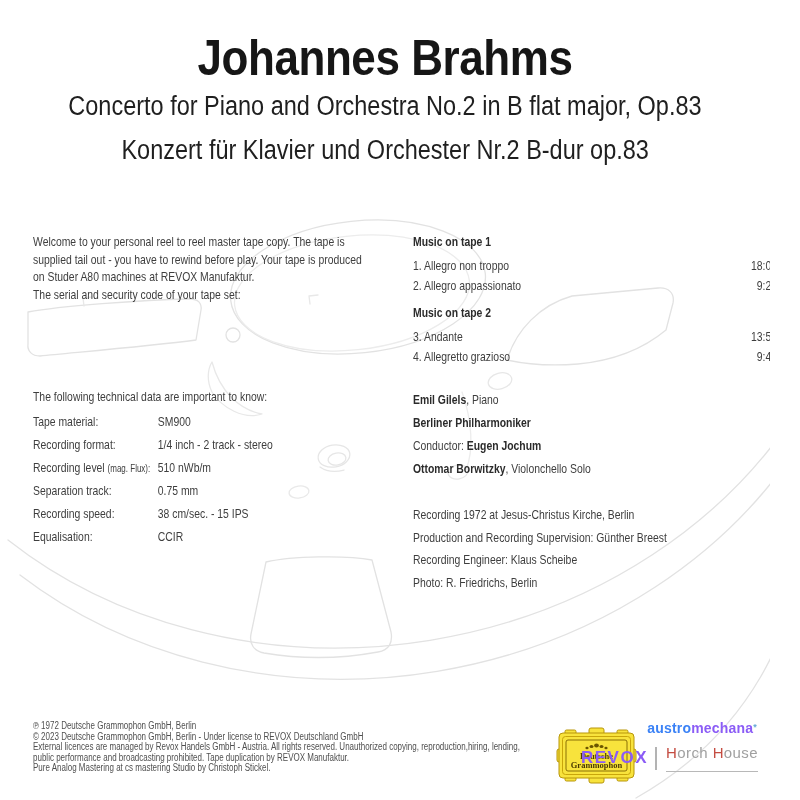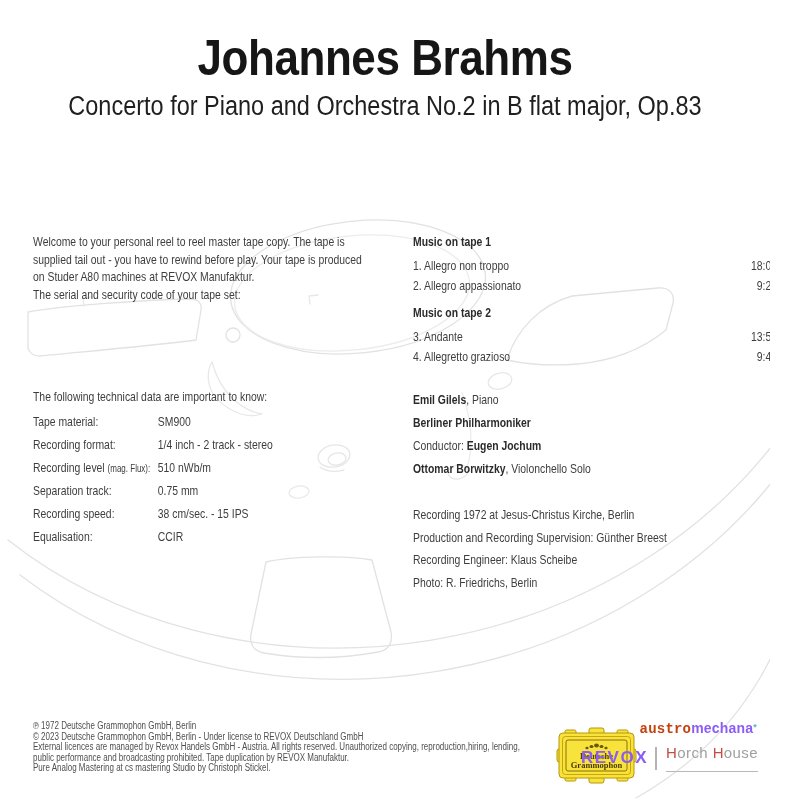--- a/index.html
+++ b/index.html
@@ -51,21 +51,21 @@
   .production { margin-top:24px; }
   .production .credit-line { line-height:22.5px; }
 
   
   .legal { left:33px; top:721px; width:700px; font-size:10px; line-height:10.6px; color:#4f4f4f; }
   .legal div { white-space:nowrap; }
 
   
   .dg-logo { left:556px; top:727px; width:81px; height:57px; }
   .austromechana { top:720px; right:13px; font-size:14px; font-weight:700; letter-spacing:0.2px; white-space:nowrap; }
-  .am-austro { color:#c2410c;font-family:Liberation Mono, monospace; }
+  .am-austro { color:#3b82f6; }
   .am-mechana { color:#8b5cf6; }
   .am-star { color:#64a9d6; font-size:9px; vertical-align:top; line-height:14px; }
   .revox-row { top:744px; right:12px; display:flex; align-items:center; }
   .revox-word { font-size:17px; font-weight:700; color:#8b5cf6; letter-spacing:1.5px; }
   .logo-divider { width:2px; height:23px; background:#b3b3b3; margin:0 9px 0 7px; }
   .horch-house { font-size:15px; color:#a0a0a0; letter-spacing:0.4px; border-bottom:1px solid #b8b8b8; padding-bottom:10px; white-space:nowrap; }
   .hh-initial { color:#c44d42; }
 </style>
 </head>
 <body>
@@ -90,20 +90,21 @@
     <ellipse cx="299" cy="492" rx="10" ry="6" transform="rotate(-8 299 492)" stroke="#e9e9e9"></ellipse>
     <ellipse cx="334" cy="456" rx="16" ry="11" transform="rotate(-10 334 456)" stroke="#e6e6e6"></ellipse>
     <ellipse cx="337" cy="459" rx="9" ry="6" transform="rotate(-10 337 459)" stroke="#e6e6e6"></ellipse>
     <path d="M 320,467 q 10,7 24,3" stroke="#e6e6e6"></path>
     <path d="M 462,392 C 472,420 474,450 466,470" stroke="#ececec"></path>
   </svg>
 
   <div class="layer header">
     <h1>Johannes Brahms</h1>
     <div class="sub-wrap"><span class="sub">Concerto for Piano and Orchestra No.2 in B flat major, Op.83</span></div>
+    <div class="sub-wrap"><span class="sub">Konzert für Klavier und Orchester Nr.2 B-dur op.83</span></div>
   </div>
 
   <div class="layer intro cx">
     <div>Welcome to your personal reel to reel master tape copy. The tape is</div>
     <div>supplied tail out - you have to rewind before play. Your tape is produced</div>
     <div>on Studer A80 machines at REVOX Manufaktur.</div>
     <div>The serial and security code of your tape set:</div>
   </div>
 
   <div class="layer tracklist cx">

